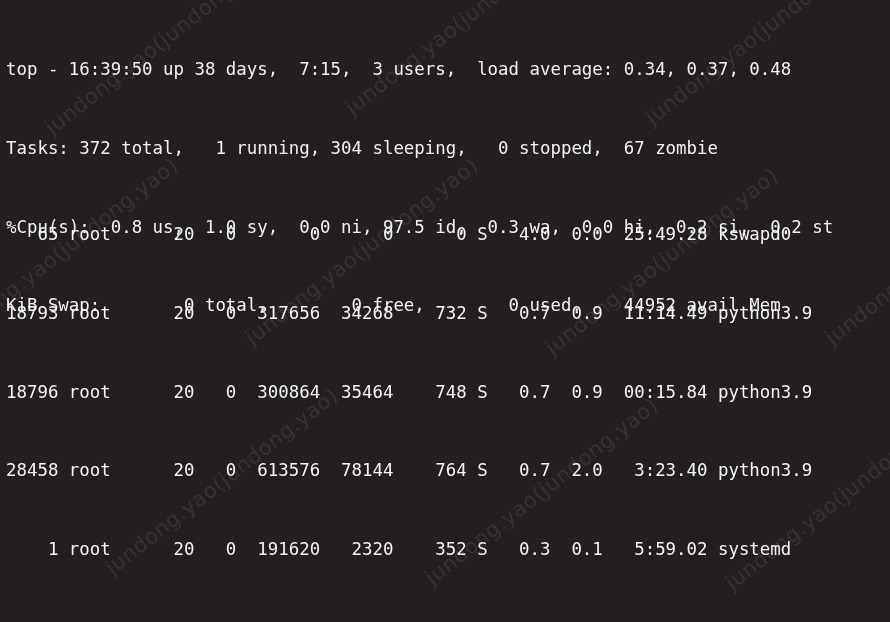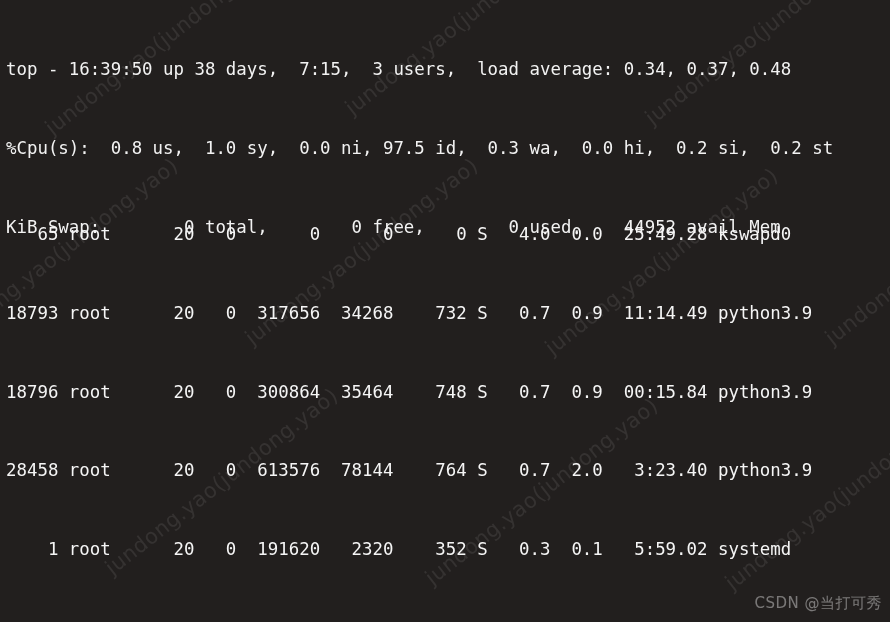--- a/index.html
+++ b/index.html
@@ -96,20 +96,21 @@
   <div class="wm" style="left:-60px; top:330px;">jundong.yao(jundong.yao)</div>
   <div class="wm" style="left:240px; top:330px;">jundong.yao(jundong.yao)</div>
   <div class="wm" style="left:540px; top:340px;">jundong.yao(jundong.yao)</div>
   <div class="wm" style="left:820px; top:330px;">jundong.yao(jundong.yao)</div>
   <div class="wm" style="left:100px; top:560px;">jundong.yao(jundong.yao)</div>
   <div class="wm" style="left:420px; top:570px;">jundong.yao(jundong.yao)</div>
   <div class="wm" style="left:720px; top:575px;">jundong.yao(jundong.yao)</div>
 
   <div id="summary">
     <div class="sumline">top - 16:39:50 up 38 days,  7:15,  3 users,  load average: 0.34, 0.37, 0.48</div>
+    <div class="sumline">Tasks: 372 total,   1 running, 304 sleeping,   0 stopped,  67 zombie</div>
     <div class="sumline">%Cpu(s):  0.8 us,  1.0 sy,  0.0 ni, 97.5 id,  0.3 wa,  0.0 hi,  0.2 si,  0.2 st</div>
     <div class="sumline">KiB Swap:        0 total,        0 free,        0 used.    44952 avail Mem</div>
   </div>
 
   <div id="table">
     <div class="prow">   65 root      20   0       0      0      0 S   4.0  0.0  25:49.28 kswapd0</div>
     <div class="prow">18793 root      20   0  317656  34268    732 S   0.7  0.9  11:14.49 python3.9</div>
     <div class="prow">18796 root      20   0  300864  35464    748 S   0.7  0.9  00:15.84 python3.9</div>
     <div class="prow">28458 root      20   0  613576  78144    764 S   0.7  2.0   3:23.40 python3.9</div>
     <div class="prow">    1 root      20   0  191620   2320    352 S   0.3  0.1   5:59.02 systemd</div>
@@ -118,15 +119,14 @@
     
     
     
     
     
     
     
     
   </div>
 
-  <div id="csdn-wm">CSDN @当打可秀</div>
 
 </div>
 
 </body></html>

